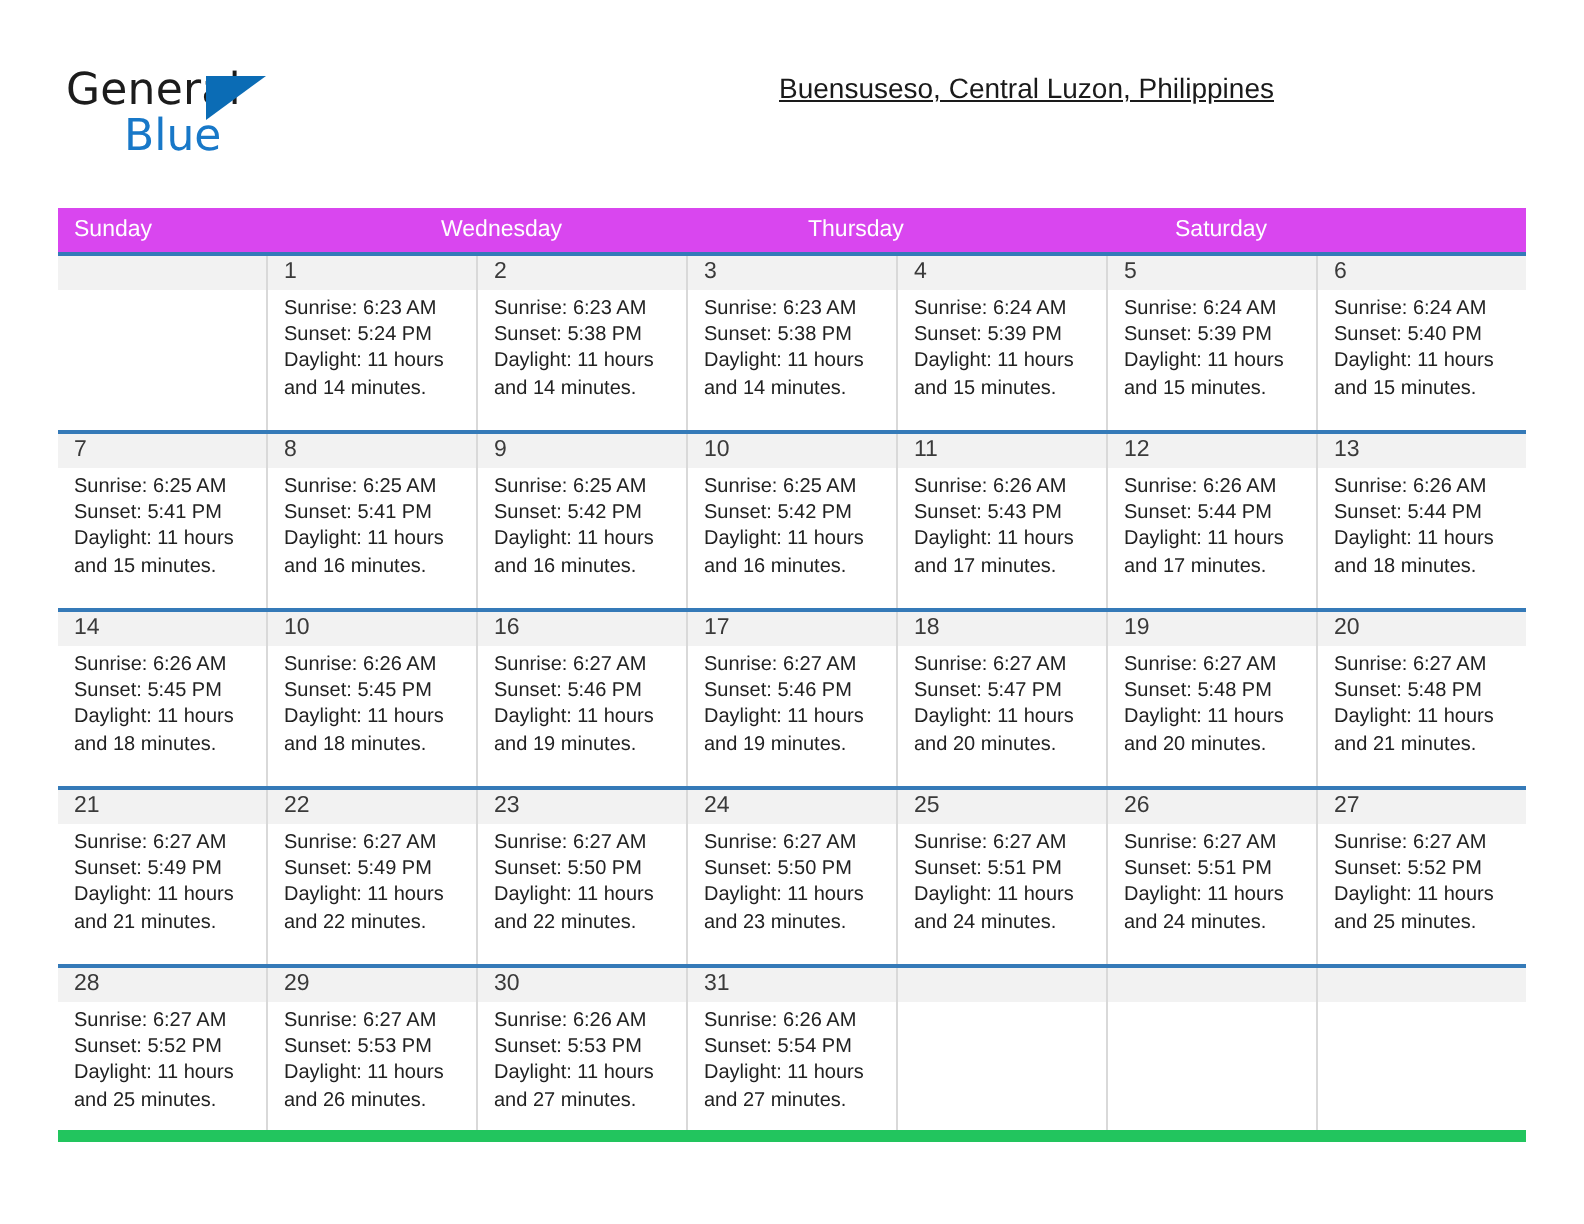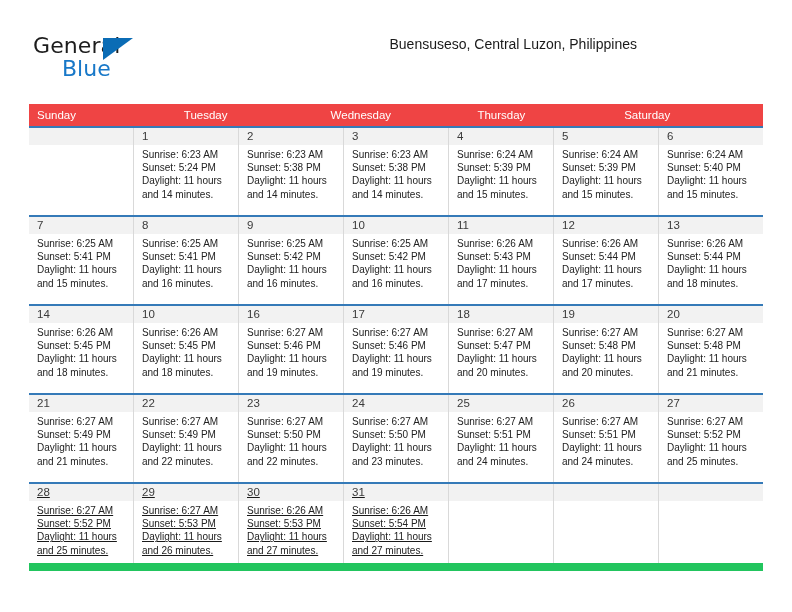--- a/index.html
+++ b/index.html
@@ -76,53 +76,54 @@
     color: #1a1a1a;
     line-height: 34px;
     white-space: nowrap;
   }
   .cal-subtitle {
     margin-top: 8px;
     font-size: 14px;
     color: #1a1a1a;
     line-height: 17px;
     white-space: nowrap;
+    text-decoration: underline;
   }
 
   
   .calendar {
     position: absolute;
     left: 29px;
     top: 104px;
     width: 734px;
   }
   .dow-row {
     display: flex;
     width: 734px;
     height: 22px;
-    background: #ef4444;
+    background: #d946ef;
   }
   .dow {
     flex: 1 1 0;
     color: #ffffff;
     font-size: 11.5px;
     line-height: 22px;
     padding-left: 8px;
     box-sizing: border-box;
     white-space: nowrap;
   }
 
   .week {
     width: 734px;
     border-top: 2px solid #357ab8;
     box-sizing: border-box;
     display: flex;
     height: 89px;
   }
-  .week.last { border-bottom: 8px solid #22c55e; text-decoration: underline; }
+  .week.last { border-bottom: 6px solid #22c55e; }
 
   .cell {
     flex: 1 1 0;
     box-sizing: border-box;
     border-right: 1px solid #d9d9d9;
     display: flex;
     flex-direction: column;
     overflow: hidden;
     background: #ffffff;
   }
@@ -163,21 +164,20 @@
     <div class="title-block">
       <div class="cal-subtitle">Buensuseso, Central Luzon, Philippines</div>
     </div>
 
   </div>
 
   <div class="calendar">
 
     <div class="dow-row">
       <div class="dow">Sunday</div>
-      <div class="dow">Tuesday</div>
       <div class="dow">Wednesday</div>
       <div class="dow">Thursday</div>
       <div class="dow">Saturday</div>
     </div>
 
     <div class="week">
       <div class="cell empty">
         <div class="daynum"></div>
       </div>
       <div class="cell">

